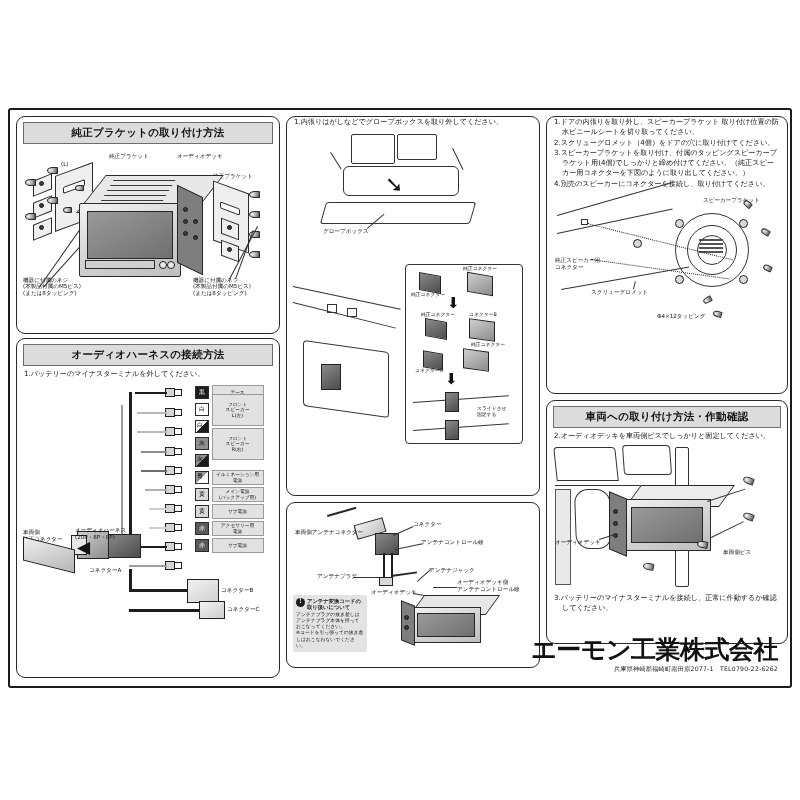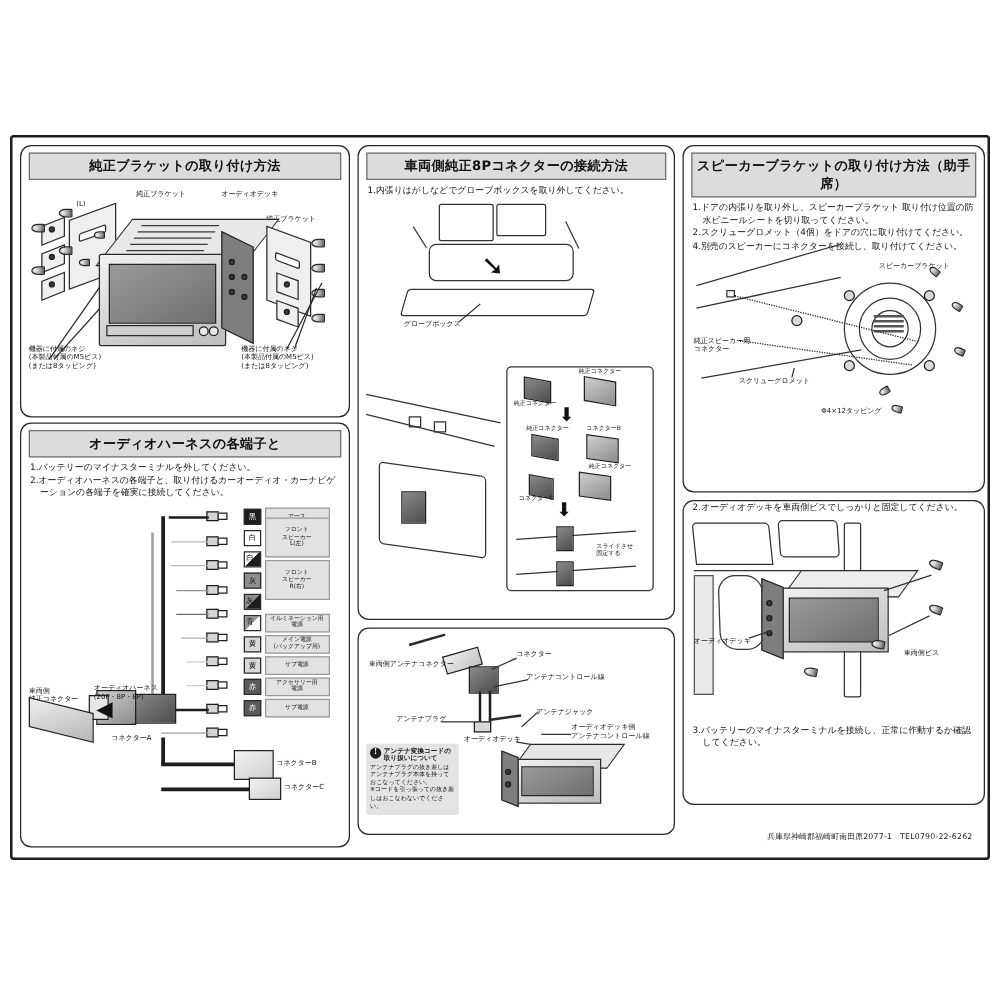--- a/index.html
+++ b/index.html
@@ -382,24 +382,23 @@
       </div>
       <div class="cap wrap" style="left:176px; top:130px; width:76px;">
         <span>機器に付属のネジ</span><br>
         <span>(本製品付属のM5ビス)</span><br>
         <span>(または8タッピング)</span>
       </div>
     </div>
   </div>
 
   <div class="panel" style="left:6px; top:228px; width:264px; height:340px;">
-    <div class="panel-title">オーディオハーネスの各端子と</div>
+    <div class="panel-title">オーディオハーネスの接続方法</div>
     <ul class="steps">
       <li>1.バッテリーのマイナスターミナルを外してください。</li>
-      <li>2.オーディオハーネスの各端子と、取り付けるカーオーディオ・カーナビゲーションの各端子を確実に接続してください。</li>
     </ul>
 
     <div class="fig" style="height:240px;">
 
       <div class="wire-table" style="left:178px; top:6px;">
         <div class="wire-row">
           <div class="sw" style="background:#1d1d1d; color:#fff; font-size:6px; display:flex; align-items:center; justify-content:center;">黒</div>
           <div class="wire-name">アース</div>
         </div>
         <div class="wire-row">
@@ -533,21 +532,20 @@
       <div class="wireline" style="left:112px; top:210px; width:60px; height:3px;"></div>
       <div class="wireline" style="left:112px; top:230px; width:72px; height:3px;"></div>
       <div class="conn-block" style="left:170px; top:200px; width:30px; height:22px; background:linear-gradient(150deg,#f2f2f2,#cfcfcf);"></div>
       <div class="conn-block" style="left:182px; top:222px; width:24px; height:16px; background:linear-gradient(150deg,#f2f2f2,#cfcfcf);"></div>
       <div class="cap" style="left:204px; top:208px;">コネクターB</div>
       <div class="cap" style="left:210px; top:227px;">コネクターC</div>
     </div>
   </div>
 
   <div class="panel" style="left:276px; top:6px; width:254px; height:380px;">
-    <div class="panel-title">車両側純正8Pコネクターの接続方法</div>
     <ul class="steps">
       <li>1.内張りはがしなどでグローブボックスを取り外してください。</li>
     </ul>
 
     <div class="fig" style="height:132px;">
       <div class="outline" style="left:64px; top:6px; width:44px; height:30px; border-radius:2px;"></div>
       <div class="outline" style="left:110px; top:6px; width:40px; height:26px; border-radius:2px;"></div>
       <div class="outline" style="left:56px; top:38px; width:116px; height:30px; border-radius:6px;"></div>
       <div class="stroke" style="left:44px; top:24px; width:20px; height:1px; transform:rotate(58deg);"></div>
       <div class="stroke" style="left:166px; top:20px; width:24px; height:1px; transform:rotate(64deg);"></div>
@@ -644,24 +642,24 @@
           <span style="white-space:pre-line;">アンテナ変換コードの
 取り扱いについて</span>
         </div>
         <div class="note-body" style="white-space:pre-line;">アンテナプラグの抜き差しはアンテナプラグ本体を持っておこなってください。
 ※コードを引っ張っての抜き差しはおこなわないでください。</div>
       </div>
     </div>
   </div>
 
   <div class="panel" style="left:536px; top:6px; width:242px; height:278px;">
-    <div class="panel-title">スピーカーブラケットの取り付け方法（助手席）</div>
     <ul class="steps">
       <li>1.ドアの内張りを取り外し、スピーカーブラケット 取り付け位置の防水ビニールシートを切り取ってください。</li>
       <li>2.スクリューグロメット（4個）をドアの穴に取り付けてください。</li>
+      <li>3.スピーカーブラケットを取り付け、付属のタッピングスピーカーブラケット用(4個)でしっかりと締め付けてください。（純正スピーカー用コネクターを下図のように取り出してください。）</li>
       <li>4.別売のスピーカーにコネクターを接続し、取り付けてください。</li>
     </ul>
 
     <div class="fig" style="height:150px;">
 
       <div class="stroke" style="left:10px; top:26px; width:120px; height:1.1px; transform:rotate(-16deg);"></div>
       <div class="stroke" style="left:10px; top:44px; width:118px; height:1.1px; transform:rotate(-12deg);"></div>
       <div class="stroke" style="left:14px; top:100px; width:130px; height:1.1px; transform:rotate(-10deg);"></div>
       <div class="outline" style="left:34px; top:30px; width:7px; height:6px;"></div>
 
@@ -693,20 +691,21 @@
         <span>コネクター</span>
       </div>
       <div class="cap" style="left:44px; top:100px;">スクリューグロメット</div>
       <div class="stroke" style="left:86px; top:100px; width:8px; height:1px; transform:rotate(-76deg);"></div>
       <div class="cap" style="left:110px; top:124px;">Φ4×12タッピング</div>
       <div class="screw sm" style="left:166px; top:122px; transform:rotate(16deg);"></div>
     </div>
   </div>
 
   <div class="panel" style="left:536px; top:290px; width:242px; height:244px;">
+    <div class="panel-title">車両への取り付け方法・作動確認</div>
     <ul class="steps">
       <li>2.オーディオデッキを車両側ビスでしっかりと固定してください。</li>
     </ul>
 
     <div class="fig" style="height:152px;">
 
       <div class="outline" style="left:8px; top:6px; width:62px; height:34px; border-radius:4px 4px 0 0; transform:skewX(6deg);"></div>
       <div class="outline" style="left:76px; top:4px; width:48px; height:30px; border-radius:4px; transform:skewX(4deg);"></div>
       <div class="stroke" style="left:8px; top:44px; width:122px; height:1.1px;"></div>
       <div class="stroke" style="left:8px; top:48px; width:16px; height:96px; background:#e9e9e9; border:1px solid #555; box-sizing:border-box;"></div>
@@ -726,22 +725,23 @@
       <div class="screw" style="left:150px; top:100px; transform:rotate(10deg);"></div>
       <div class="screw" style="left:96px; top:122px; transform:rotate(10deg);"></div>
       <div class="stroke" style="left:160px; top:60px; width:40px; height:1px; transform:rotate(-18deg);"></div>
       <div class="stroke" style="left:164px; top:96px; width:36px; height:1px; transform:rotate(-26deg);"></div>
       <div class="cap" style="left:176px; top:108px;">車両側ビス</div>
 
       <div class="cap" style="left:8px; top:98px;">オーディオデッキ</div>
       <div class="stroke" style="left:52px; top:98px; width:18px; height:1px; transform:rotate(-18deg);"></div>
     </div>
 
-    <ul class="steps" style="margin-top:15px;">
+    <ul class="steps" style="margin-top:0;">
       <li>3.バッテリーのマイナスターミナルを接続し、正常に作動するか確認してください。</li>
     </ul>
   </div>
 
   <div class="brand">
+    <div class="brand-name">エーモン工業株式会社</div>
     <div class="brand-addr">兵庫県神崎郡福崎町南田原2077-1　TEL0790-22-6262</div>
   </div>
 
 </div>
 
 </body></html>

